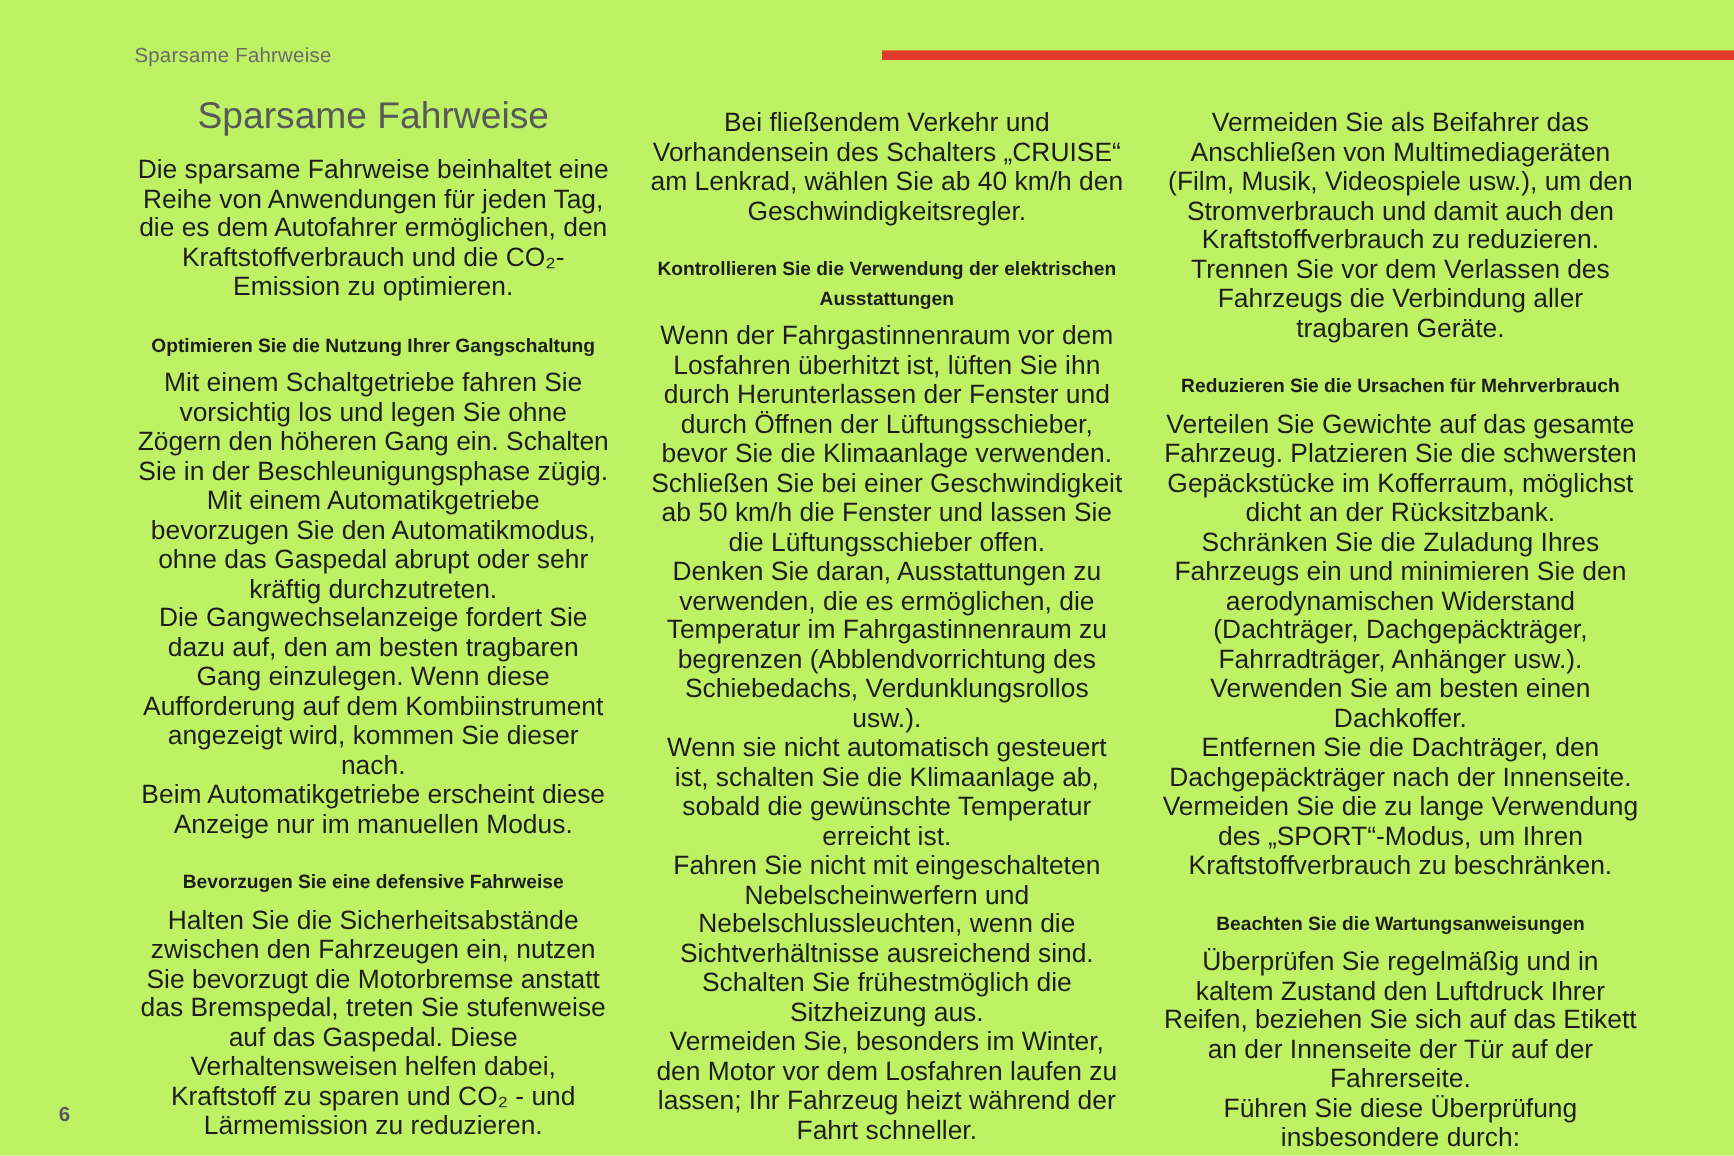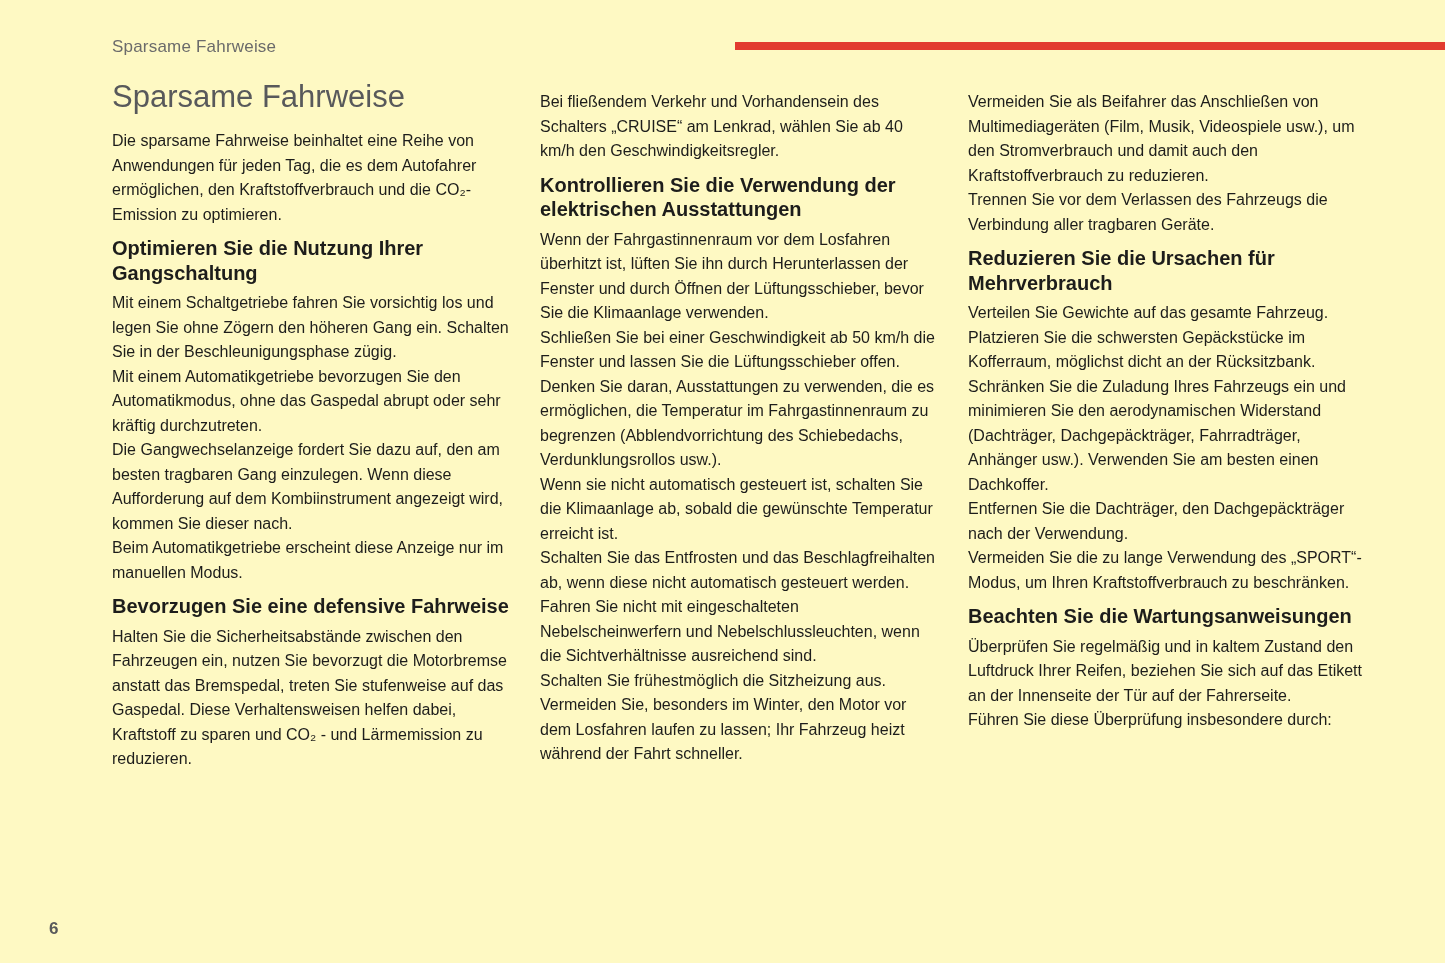--- a/index.html
+++ b/index.html
@@ -11,21 +11,22 @@
     width: 1445px;
     height: 963px;
     position: relative;
     overflow: hidden;
     font-family: "Liberation Sans", sans-serif;
     color: #1d1d1b;
   }
   .page {
     position: absolute;
     inset: 0;
-    background: #fef9c3;
+    background: #bef264;
+    text-align: center;
   }
   .running {
     position: absolute;
     left: 112px;
     top: 37px;
     font-size: 17px;
     color: #6b6b6b;
     letter-spacing: 0.2px;
   }
   .accent-bar {
@@ -50,29 +51,29 @@
     padding-top: 12px;
   }
   .doc-title {
     margin: 0 0 13px 0;
     font-size: 31px;
     line-height: 38px;
     font-weight: 400;
     color: var(--gray, #58595b);
   }
   .h {
-    margin: 9px 0 6px 0;
-    font-size: 20px;
+    margin: 25px 0 6px 0;
+    font-size: 16px;
     line-height: 24.5px;
     font-weight: 700;
     color: #1d1d1b;
   }
   .p {
     margin: 0;
-    font-size: 16px;
+    font-size: 22px;
     line-height: 24.5px;
     color: #1d1d1b;
   }
   .pagenum {
     position: absolute;
     left: 49px;
     top: 919px;
     font-size: 17px;
     font-weight: 700;
     color: var(--gray, #58595b);
@@ -100,33 +101,32 @@
       <p class="p">Halten Sie die Sicherheitsabstände zwischen den Fahrzeugen ein, nutzen Sie bevorzugt die Motorbremse anstatt das Bremspedal, treten Sie stufenweise auf das Gaspedal. Diese Verhaltensweisen helfen dabei, Kraftstoff zu sparen und CO₂ - und Lärmemission zu reduzieren.</p>
     </div>
 
     <div class="col">
       <p class="p">Bei fließendem Verkehr und Vorhandensein des Schalters „CRUISE“ am Lenkrad, wählen Sie ab 40 km/h den Geschwindigkeitsregler.</p>
       <h2 class="h">Kontrollieren Sie die Verwendung der elektrischen Ausstattungen</h2>
       <p class="p">Wenn der Fahrgastinnenraum vor dem Losfahren überhitzt ist, lüften Sie ihn durch Herunterlassen der Fenster und durch Öffnen der Lüftungsschieber, bevor Sie die Klimaanlage verwenden.</p>
       <p class="p">Schließen Sie bei einer Geschwindigkeit ab 50 km/h die Fenster und lassen Sie die Lüftungsschieber offen.</p>
       <p class="p">Denken Sie daran, Ausstattungen zu verwenden, die es ermöglichen, die Temperatur im Fahrgastinnenraum zu begrenzen (Abblendvorrichtung des Schiebedachs, Verdunklungsrollos usw.).</p>
       <p class="p">Wenn sie nicht automatisch gesteuert ist, schalten Sie die Klimaanlage ab, sobald die gewünschte Temperatur erreicht ist.</p>
-      <p class="p">Schalten Sie das Entfrosten und das Beschlagfreihalten ab, wenn diese nicht automatisch gesteuert werden.</p>
       <p class="p">Fahren Sie nicht mit eingeschalteten Nebelscheinwerfern und Nebelschlussleuchten, wenn die Sichtverhältnisse ausreichend sind.</p>
       <p class="p">Schalten Sie frühestmöglich die Sitzheizung aus.</p>
       <p class="p">Vermeiden Sie, besonders im Winter, den Motor vor dem Losfahren laufen zu lassen; Ihr Fahrzeug heizt während der Fahrt schneller.</p>
     </div>
 
     <div class="col">
       <p class="p">Vermeiden Sie als Beifahrer das Anschließen von Multimediageräten (Film, Musik, Videospiele usw.), um den Stromverbrauch und damit auch den Kraftstoffverbrauch zu reduzieren.</p>
       <p class="p">Trennen Sie vor dem Verlassen des Fahrzeugs die Verbindung aller tragbaren Geräte.</p>
       <h2 class="h">Reduzieren Sie die Ursachen für Mehrverbrauch</h2>
       <p class="p">Verteilen Sie Gewichte auf das gesamte Fahrzeug. Platzieren Sie die schwersten Gepäckstücke im Kofferraum, möglichst dicht an der Rücksitzbank.</p>
       <p class="p">Schränken Sie die Zuladung Ihres Fahrzeugs ein und minimieren Sie den aerodynamischen Widerstand (Dachträger, Dachgepäckträger, Fahrradträger, Anhänger usw.). Verwenden Sie am besten einen Dachkoffer.</p>
-      <p class="p">Entfernen Sie die Dachträger, den Dachgepäckträger nach der Verwendung.</p>
+      <p class="p">Entfernen Sie die Dachträger, den Dachgepäckträger nach der Innenseite.</p>
       <p class="p">Vermeiden Sie die zu lange Verwendung des „SPORT“-Modus, um Ihren Kraftstoffverbrauch zu beschränken.</p>
       <h2 class="h">Beachten Sie die Wartungsanweisungen</h2>
       <p class="p">Überprüfen Sie regelmäßig und in kaltem Zustand den Luftdruck Ihrer Reifen, beziehen Sie sich auf das Etikett an der Innenseite der Tür auf der Fahrerseite.</p>
       <p class="p">Führen Sie diese Überprüfung insbesondere durch:</p>
     </div>
 
   </div>
 
   <div class="pagenum">6</div>
 

